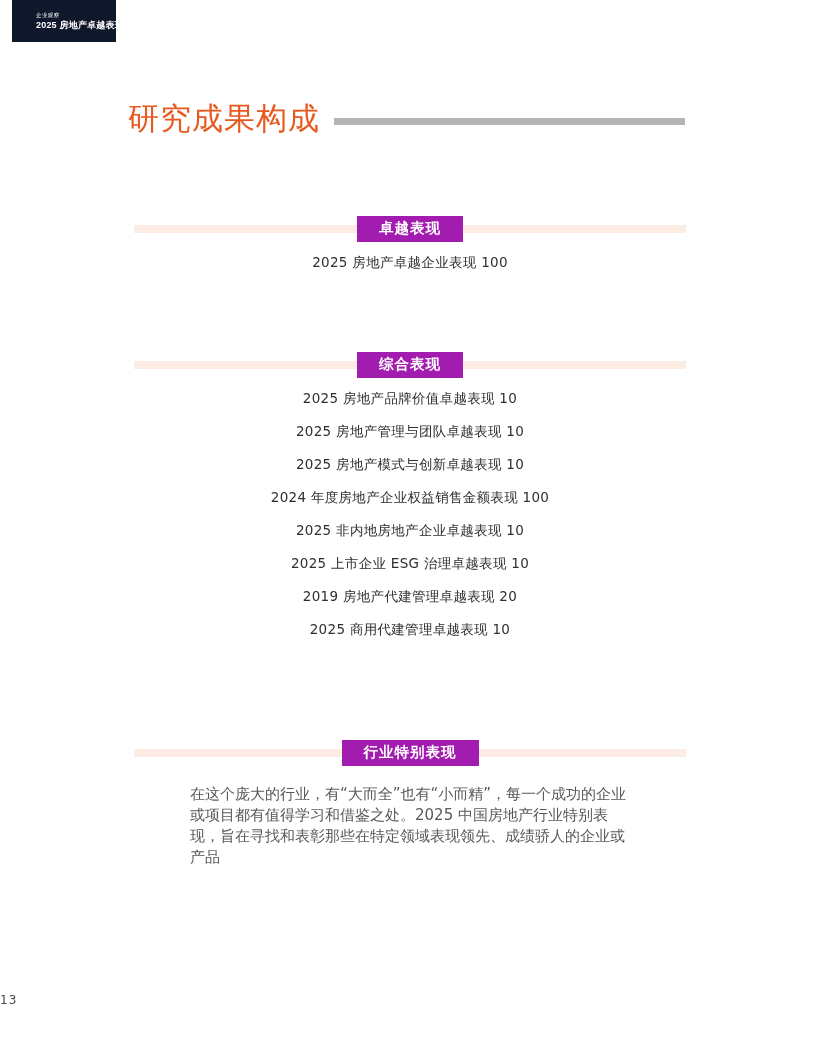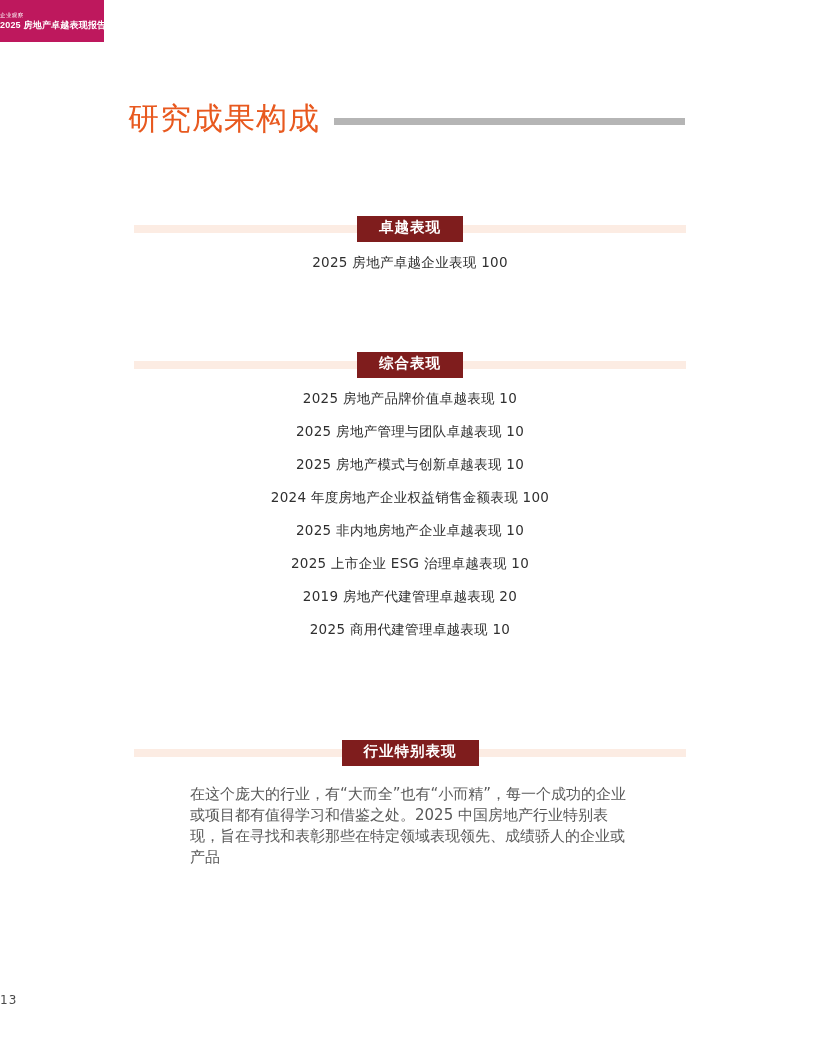--- a/index.html
+++ b/index.html
@@ -13,28 +13,28 @@
     font-family: "Liberation Sans", sans-serif;
     position: relative;
     overflow: hidden;
     color: #333;
   }
 
   
   .corner-logo {
     position: absolute;
     top: 0;
-    left: 0;
+    left: 12px;
     width: 104px;
     height: 42px;
-    background: #be185d;
+    background: #0f172a;
     display: flex;
     flex-direction: column;
     justify-content: center;
-    padding-left: 0;
+    padding-left: 24px;
     box-sizing: border-box;
   }
   .corner-logo .line1 {
     color: #ffffff;
     font-size: 5.5px;
     letter-spacing: .4px;
     line-height: 8px;
     white-space: nowrap;
   }
   .corner-logo .line2 {
@@ -87,29 +87,29 @@
   .head-bg {
     position: absolute;
     left: 0;
     right: 0;
     top: 9px;
     height: 8px;
     background: #fcece3;
   }
   .head-label {
     position: relative;
-    background: #7f1d1d;
+    background: #a21caf;
     color: #ffffff;
     font-size: 14.5px;
     font-weight: bold;
     letter-spacing: 1px;
     padding: 4px 22px 5px 22px;
     line-height: 17px;
     white-space: nowrap;
-    font-family: Liberation Mono, monospace;
+    font-family: Liberation Serif, serif;
   }
   .item-list {
     margin-top: 4px;
     text-align: center;
   }
   .item {
     font-size: 13.5px;
     color: #2f2f2f;
     line-height: 33px;
     letter-spacing: .3px;

